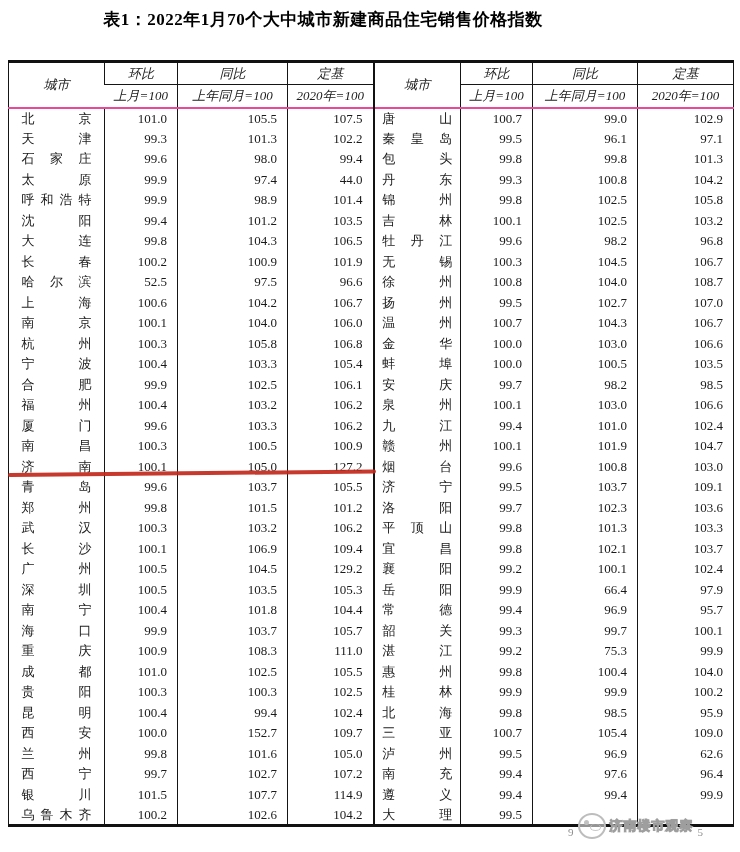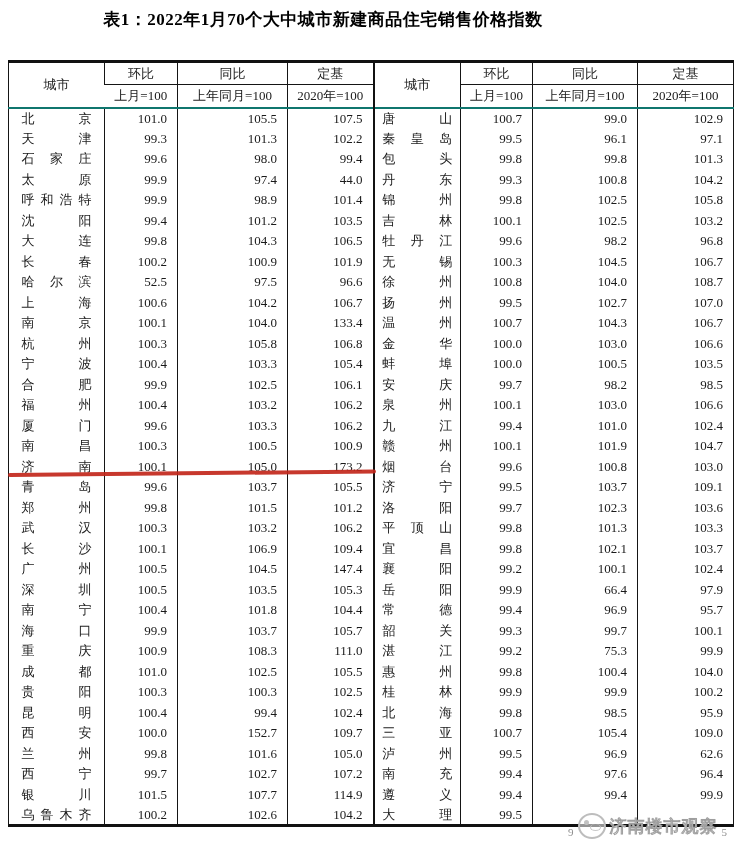--- a/index.html
+++ b/index.html
@@ -14,21 +14,21 @@
   }
   .price-table{
     position:absolute;left:8px;top:60px;width:725px;
     border-collapse:collapse;table-layout:fixed;
     border-left:1px solid #151515;border-right:1px solid #151515;
     border-top:3px solid #111;border-bottom:3px solid #111;
     font-size:13px;
   }
   .price-table th{font-weight:normal;font-size:13px;padding:0;line-height:1;}
   .price-table thead tr{height:23px;}
-  .price-table thead{border-bottom:2px solid #0f766e;}
+  .price-table thead{border-bottom:2px solid #ec4899;font-style:italic;}
   .price-table th.sub-split{border-bottom:1px solid #151515;}
   .price-table th,.price-table td{border-left:1px solid #151515;}
   .price-table th:first-child,.price-table td:first-child{border-left:none;}
   .price-table .mid{border-left:2.5px solid #111 !important;}
   .price-table tbody tr{height:20.5px;}
   .price-table td{padding:0;line-height:1;}
   .price-table td.num{text-align:right;padding-right:10px;font-size:13px;}
   .price-table td.city{text-align:center;}
   .cname{
     display:inline-block;width:70px;text-align:justify;
@@ -50,21 +50,21 @@
   .wm-logo::before{
     content:"";position:absolute;left:4px;top:5px;width:5px;height:5px;
     border-radius:50%;background:#c2c2c2;
   }
   .wm-logo::after{
     content:"";position:absolute;right:3px;top:9px;width:9px;height:6px;
     border-radius:50% 50% 50% 50%;border:1.5px solid #c9c9c9;border-top:none;
   }
   .wm-digit{font-size:11px;color:#8f8f8f;align-self:flex-end;padding-bottom:4px;}
   .wm-text{
-    font-size:17px;font-weight:normal;letter-spacing:1px;white-space:nowrap;
+    font-size:13px;font-weight:bold;letter-spacing:1px;white-space:nowrap;
     color:rgba(255,255,255,0.85);
     -webkit-text-stroke:1px #9e9e9e;text-shadow:0 0 1px #bbb;
   }
 </style>
 </head>
 <body>
 
 <div class="title">表1：2022年1月70个大中城市新建商品住宅销售价格指数</div>
 
 <table class="price-table">
@@ -196,21 +196,21 @@
         <td class="num">106.7</td>
         <td class="city mid"><span class="cname">扬州</span></td>
         <td class="num">99.5</td>
         <td class="num">102.7</td>
         <td class="num">107.0</td>
       </tr>
       <tr>
         <td class="city"><span class="cname">南京</span></td>
         <td class="num">100.1</td>
         <td class="num">104.0</td>
-        <td class="num">133.4</td>
+        <td class="num">106.0</td>
         <td class="city mid"><span class="cname">温州</span></td>
         <td class="num">100.7</td>
         <td class="num">104.3</td>
         <td class="num">106.7</td>
       </tr>
       <tr>
         <td class="city"><span class="cname">杭州</span></td>
         <td class="num">100.3</td>
         <td class="num">105.8</td>
         <td class="num">106.8</td>
@@ -266,21 +266,21 @@
         <td class="num">100.9</td>
         <td class="city mid"><span class="cname">赣州</span></td>
         <td class="num">100.1</td>
         <td class="num">101.9</td>
         <td class="num">104.7</td>
       </tr>
       <tr>
         <td class="city"><span class="cname">济南</span></td>
         <td class="num">100.1</td>
         <td class="num">105.0</td>
-        <td class="num">173.2</td>
+        <td class="num">127.2</td>
         <td class="city mid"><span class="cname">烟台</span></td>
         <td class="num">99.6</td>
         <td class="num">100.8</td>
         <td class="num">103.0</td>
       </tr>
       <tr>
         <td class="city"><span class="cname">青岛</span></td>
         <td class="num">99.6</td>
         <td class="num">103.7</td>
         <td class="num">105.5</td>
@@ -316,21 +316,21 @@
         <td class="num">109.4</td>
         <td class="city mid"><span class="cname">宜昌</span></td>
         <td class="num">99.8</td>
         <td class="num">102.1</td>
         <td class="num">103.7</td>
       </tr>
       <tr>
         <td class="city"><span class="cname">广州</span></td>
         <td class="num">100.5</td>
         <td class="num">104.5</td>
-        <td class="num">147.4</td>
+        <td class="num">129.2</td>
         <td class="city mid"><span class="cname">襄阳</span></td>
         <td class="num">99.2</td>
         <td class="num">100.1</td>
         <td class="num">102.4</td>
       </tr>
       <tr>
         <td class="city"><span class="cname">深圳</span></td>
         <td class="num">100.5</td>
         <td class="num">103.5</td>
         <td class="num">105.3</td>

